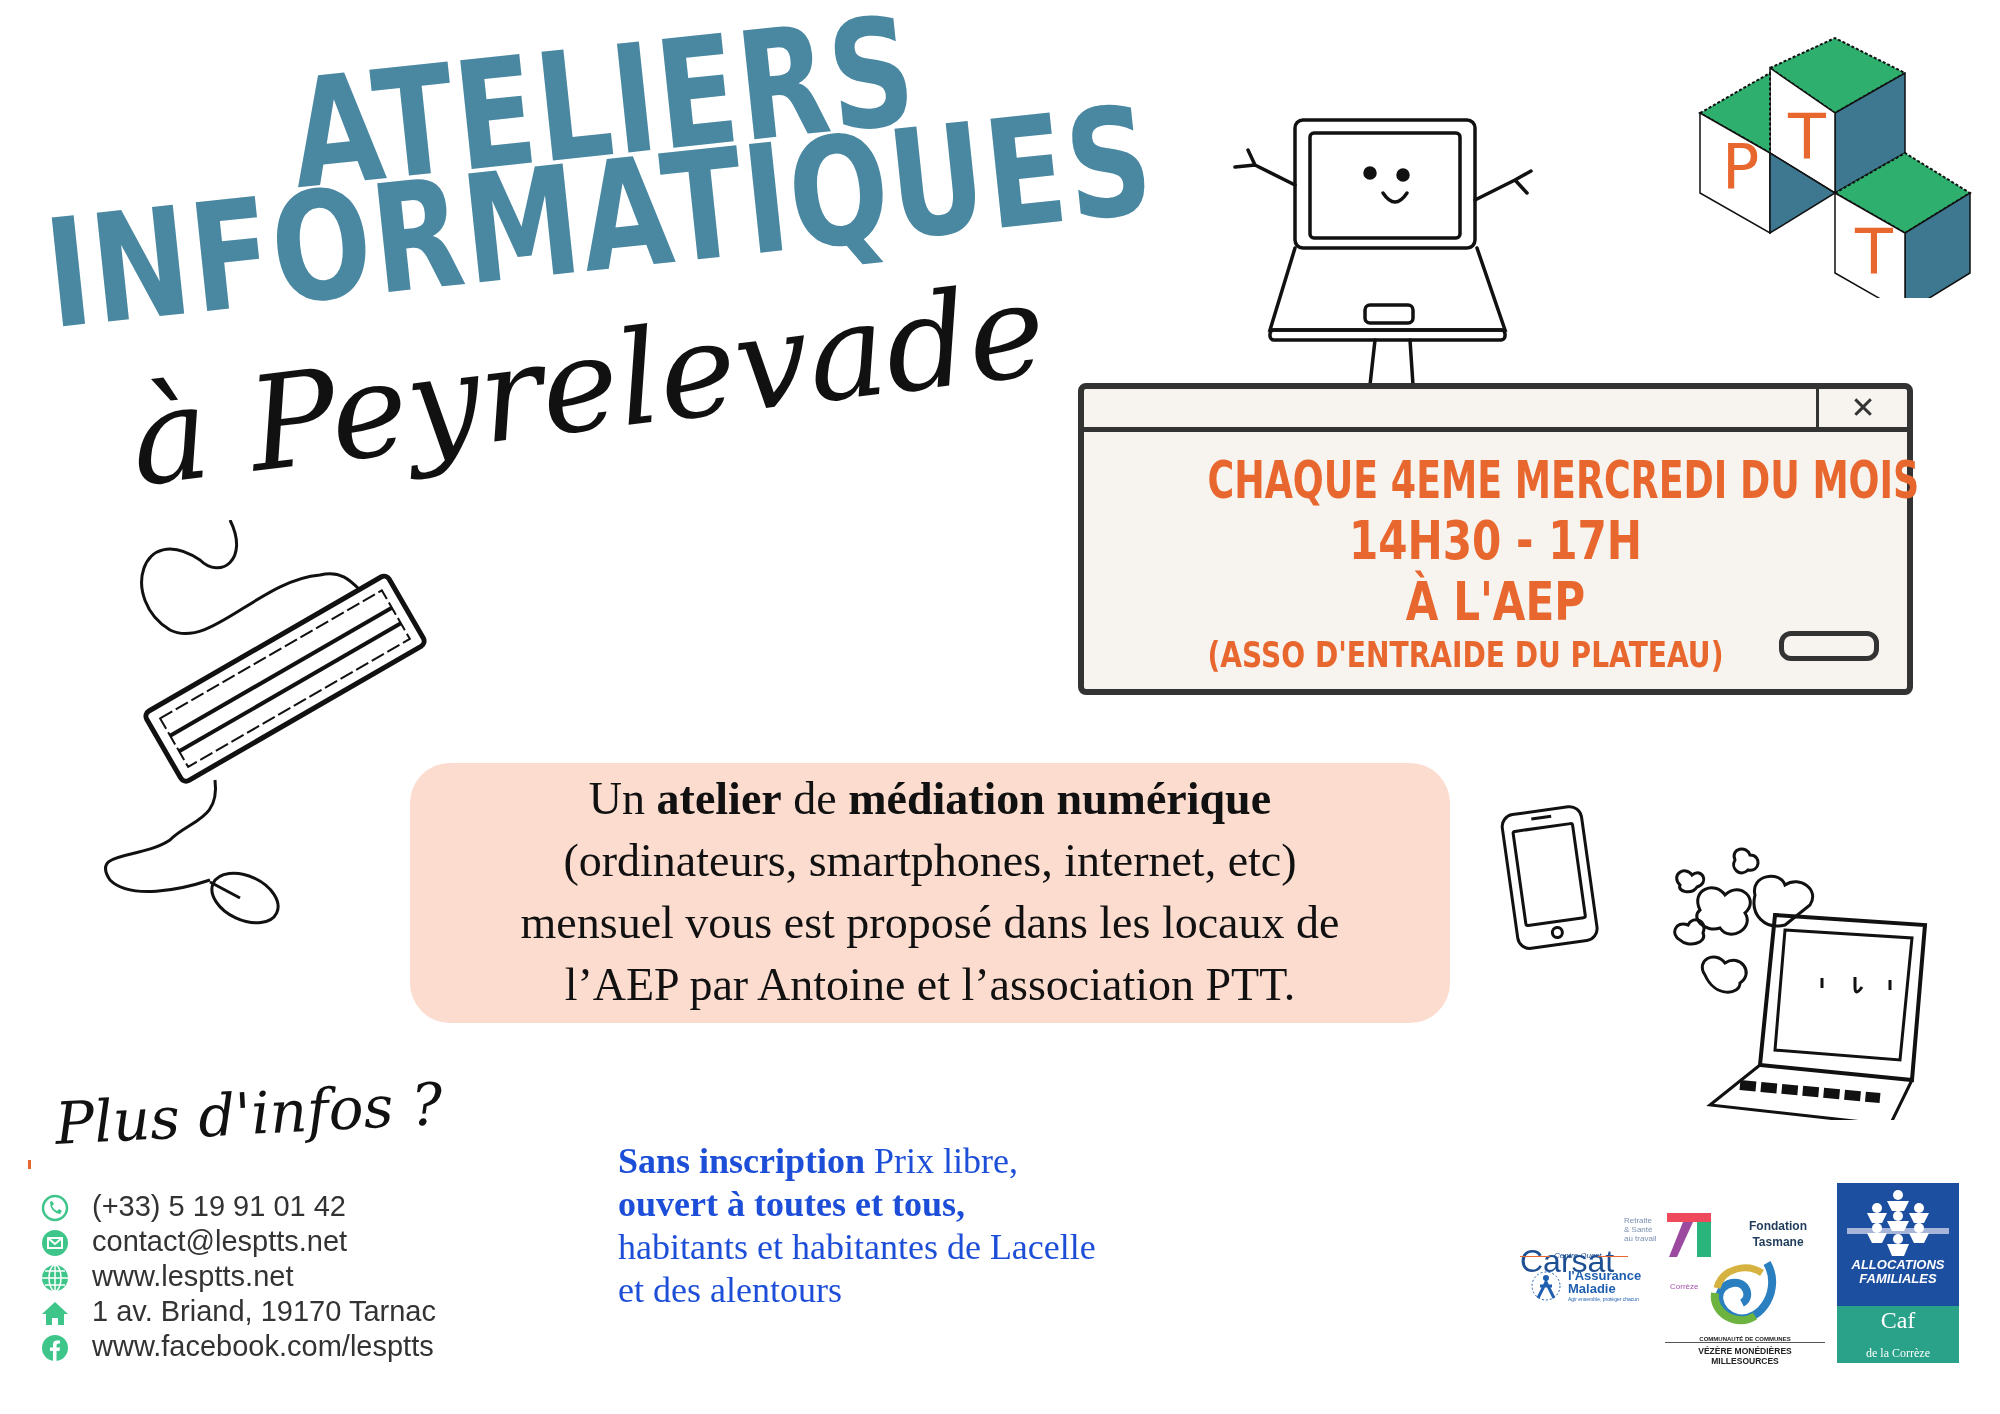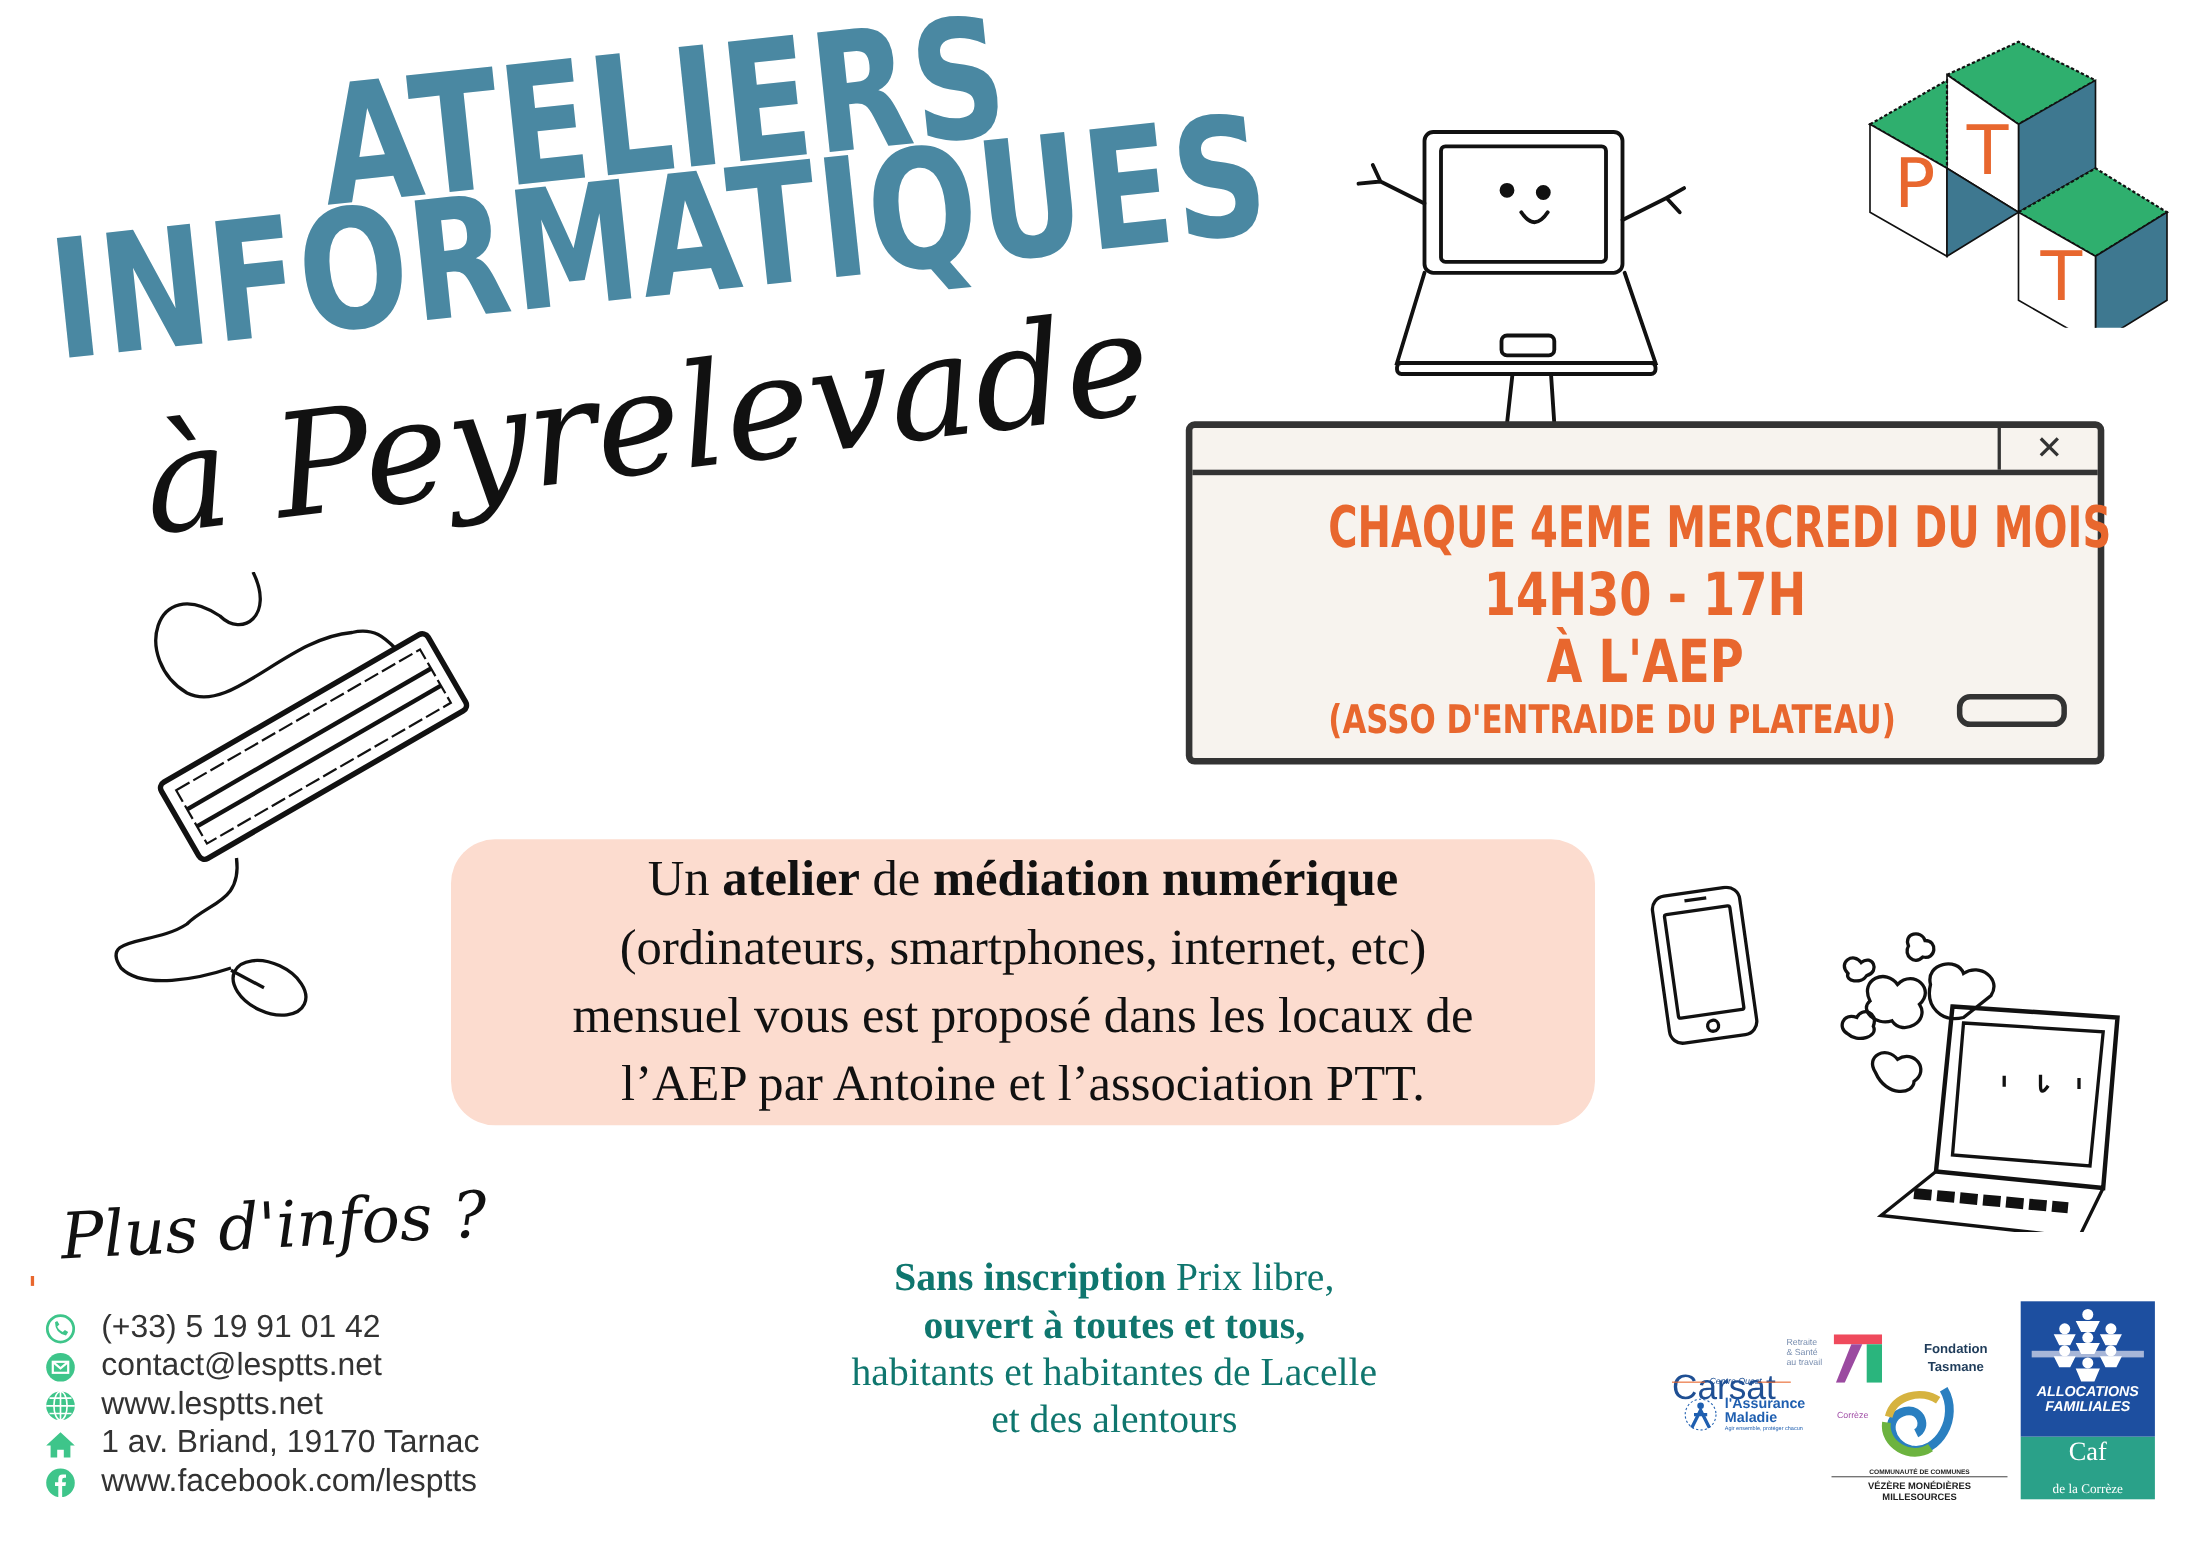--- a/index.html
+++ b/index.html
@@ -51,22 +51,22 @@
 
   
   #plus-title { position:absolute; left:55px; top:1080px; font-family:"DejaVu Serif", serif; font-style:italic; font-size:58px; color:#111; transform:rotate(-3deg); }
   #orange-tick { position:absolute; left:28px; top:1160px; width:3px; height:9px; background:#e8672e; }
   #contacts { position:absolute; left:40px; top:1188px; }
   .contact { display:flex; align-items:flex-end; height:35px; }
   .c-icon { width:30px; height:30px; margin-right:22px; display:flex; align-items:center; justify-content:center; }
   .c-text { font-family:"Liberation Sans", sans-serif; font-size:29px; color:#333; }
 
   
-  #footer-center { position:absolute; left:688px; top:1140px; width:650px; text-align:center;
-    font-family:"Liberation Serif", serif; font-size:36px; line-height:43px; color:#0f766e; }
+  #footer-center { position:absolute; left:618px; top:1140px; width:650px; 
+    font-family:"Liberation Serif", serif; font-size:36px; line-height:43px; color:#1d4ed8; }
 
   
   .logo-text { position:absolute; white-space:nowrap; }
   #caf { position:absolute; left:1837px; top:1183px; width:122px; height:180px; }
   #caf-top { height:123px; background:#1d4fa0; color:#fff; text-align:center; position:relative; }
   #caf-bottom { height:57px; background:#2aa189; color:#fff; text-align:center; font-family:"Liberation Serif", serif; }
 </style>
 </head>
 <body>
 

